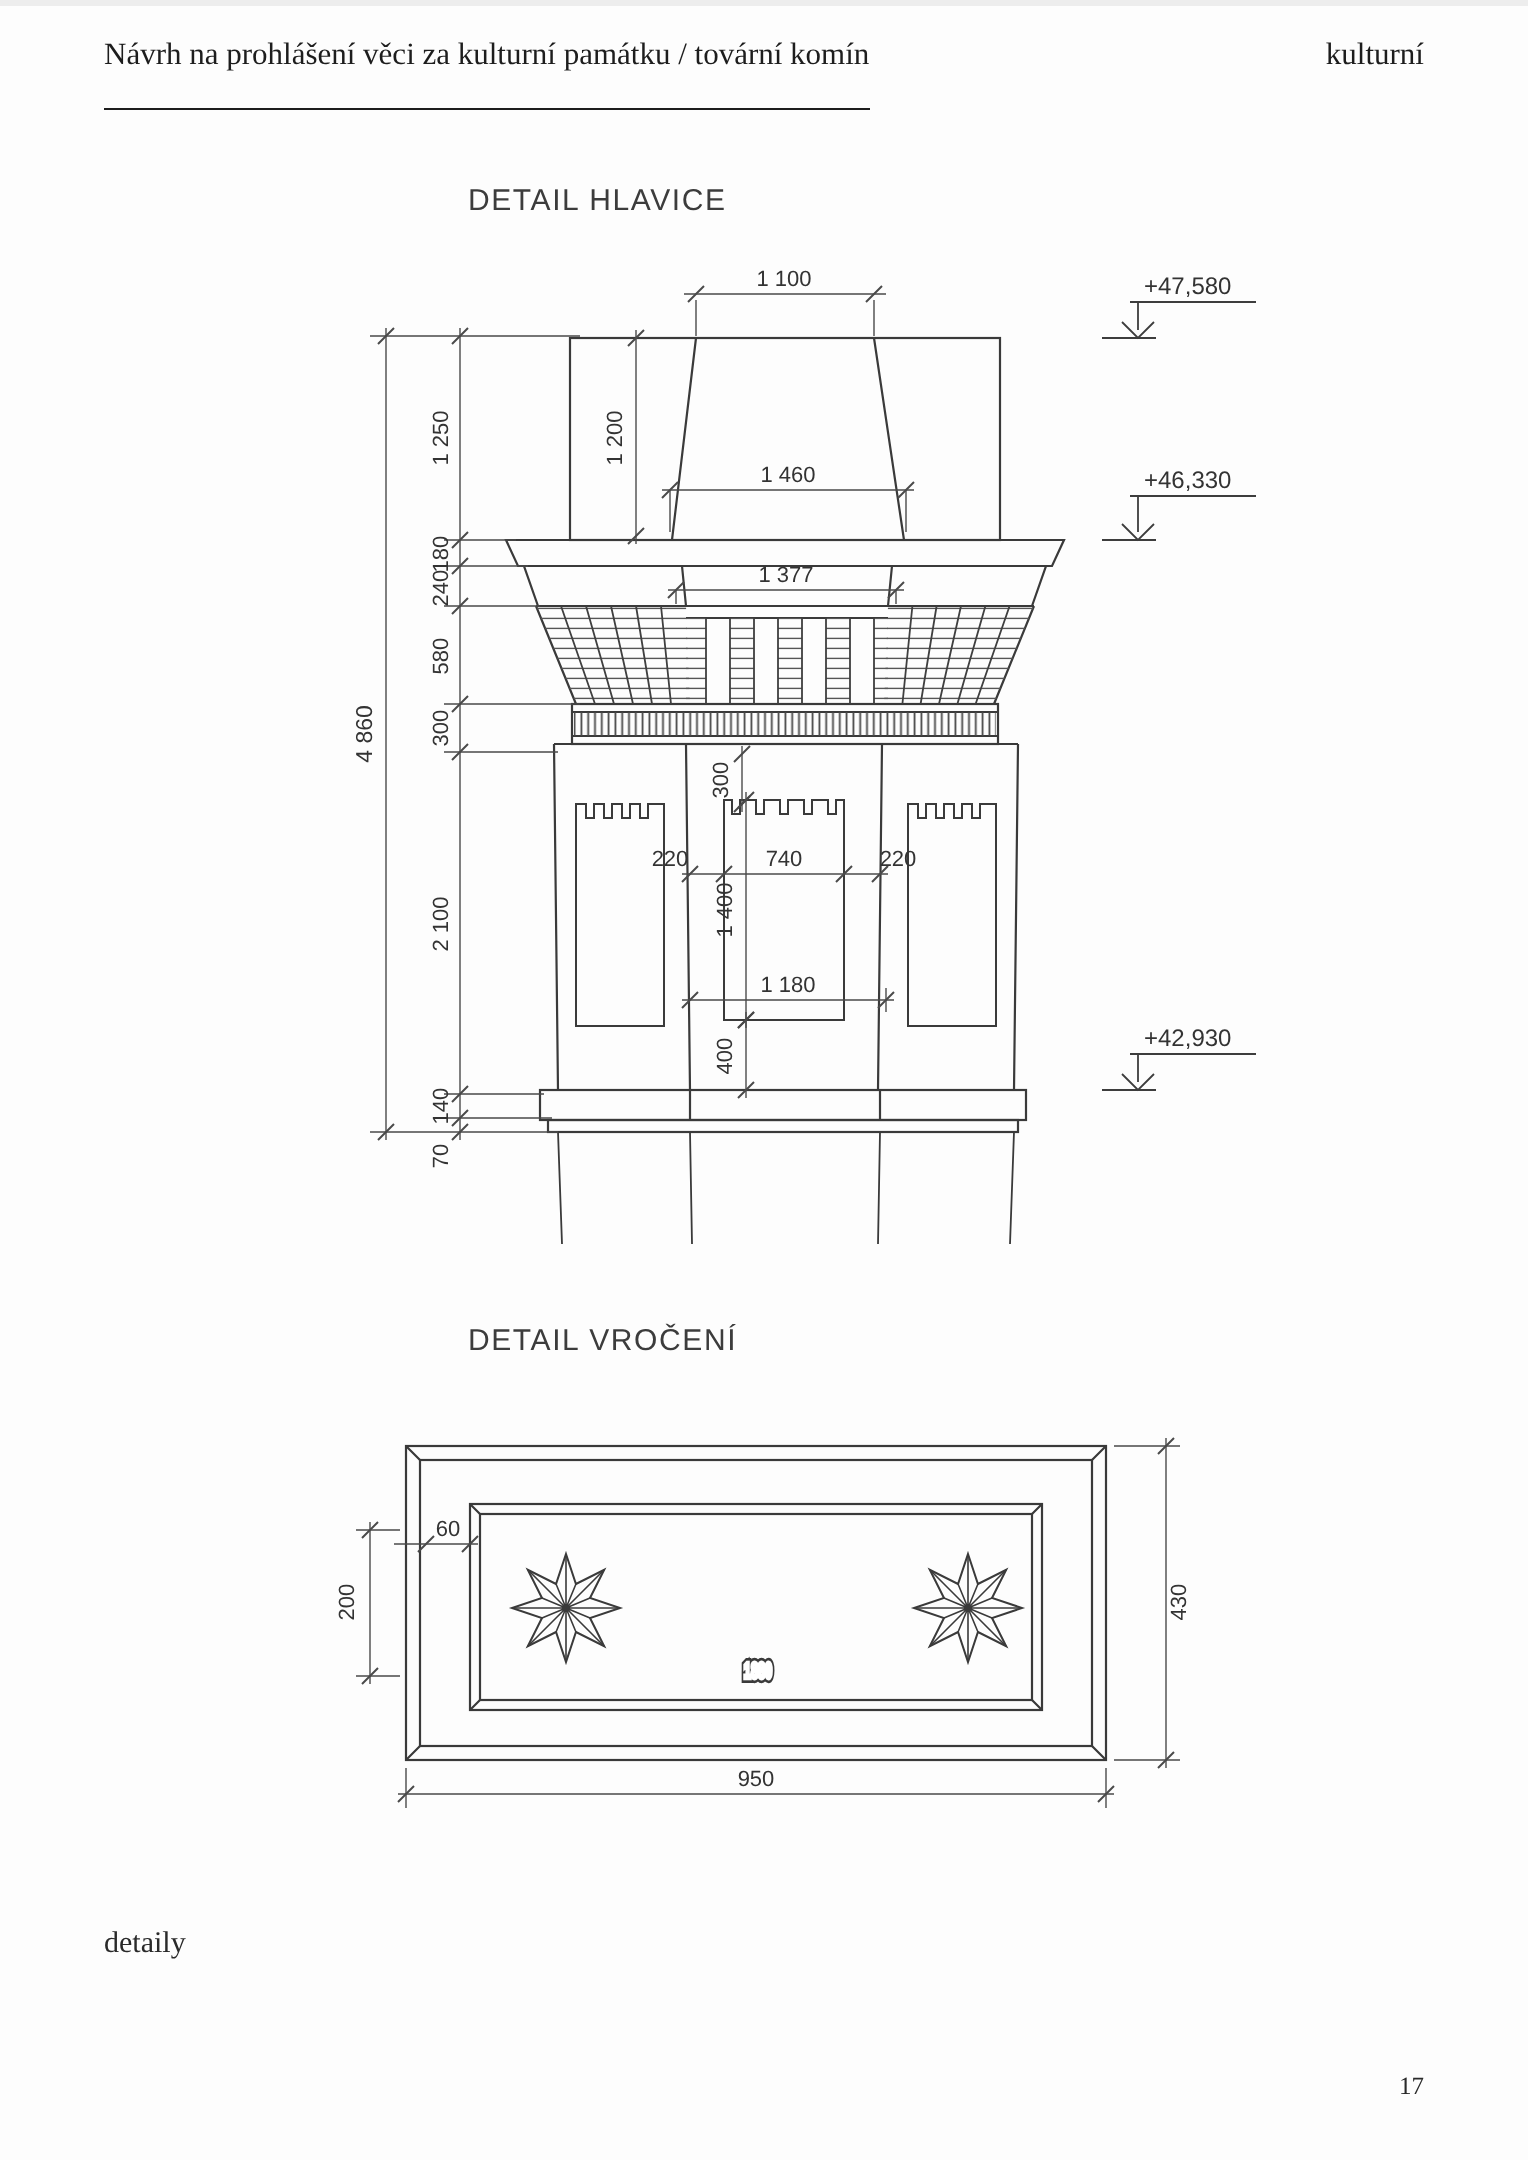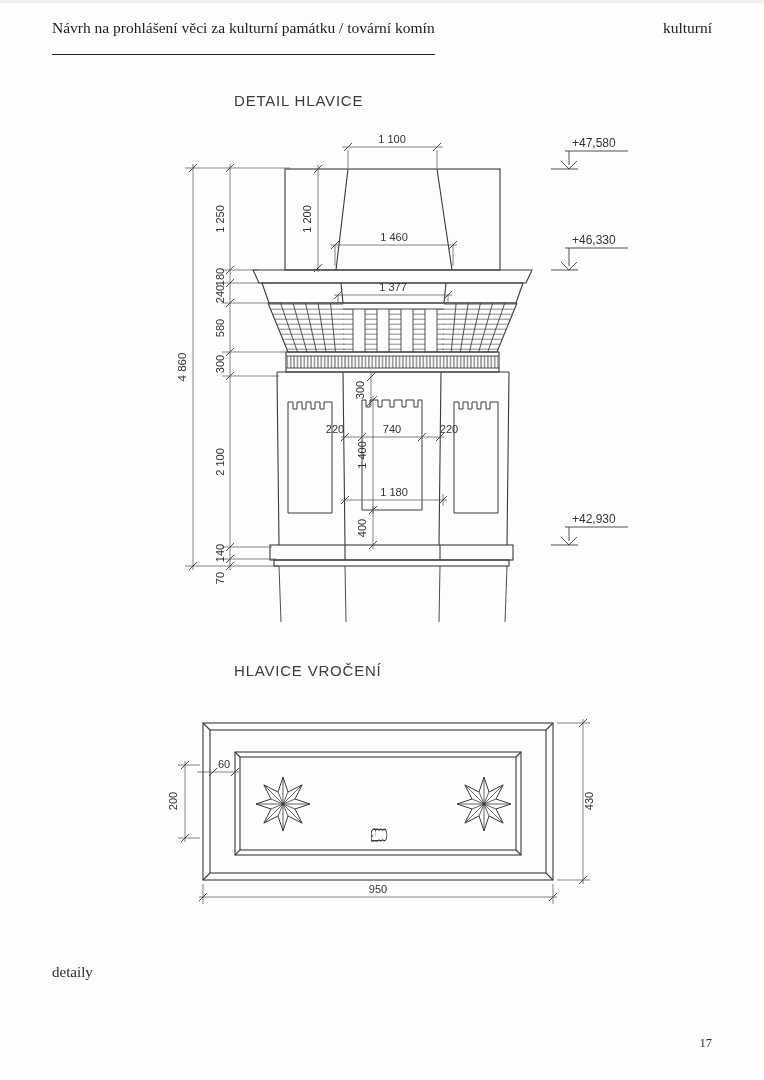--- a/index.html
+++ b/index.html
@@ -44,21 +44,21 @@
 <div class="scan-edge"></div>
 
 <div class="header">
   <div class="title-row">
     <span class="doc-title">Návrh na prohlášení věci za kulturní památku / tovární komín</span>
     <span>kulturní</span>
   </div>
 </div>
 
 <div class="section-title" id="title-hlavice">DETAIL HLAVICE</div>
-<div class="section-title" id="title-vroceni">HLAVICE VROČENÍ</div>
+<div class="section-title" id="title-vroceni">DETAIL VROČENÍ</div>
 
 <svg id="svg-hlavice" width="510" height="502" viewBox="150 130 510 502">
   <defs>
     <pattern id="pCourse" width="6" height="5" patternUnits="userSpaceOnUse">
       <path d="M0,4.2 H6" stroke="#555" stroke-width="0.7"></path>
     </pattern>
     <pattern id="pDentil" width="3.4" height="12" patternUnits="userSpaceOnUse">
       <path d="M1.7,0 V12" stroke="#474747" stroke-width="0.9"></path>
     </pattern>
   </defs>

